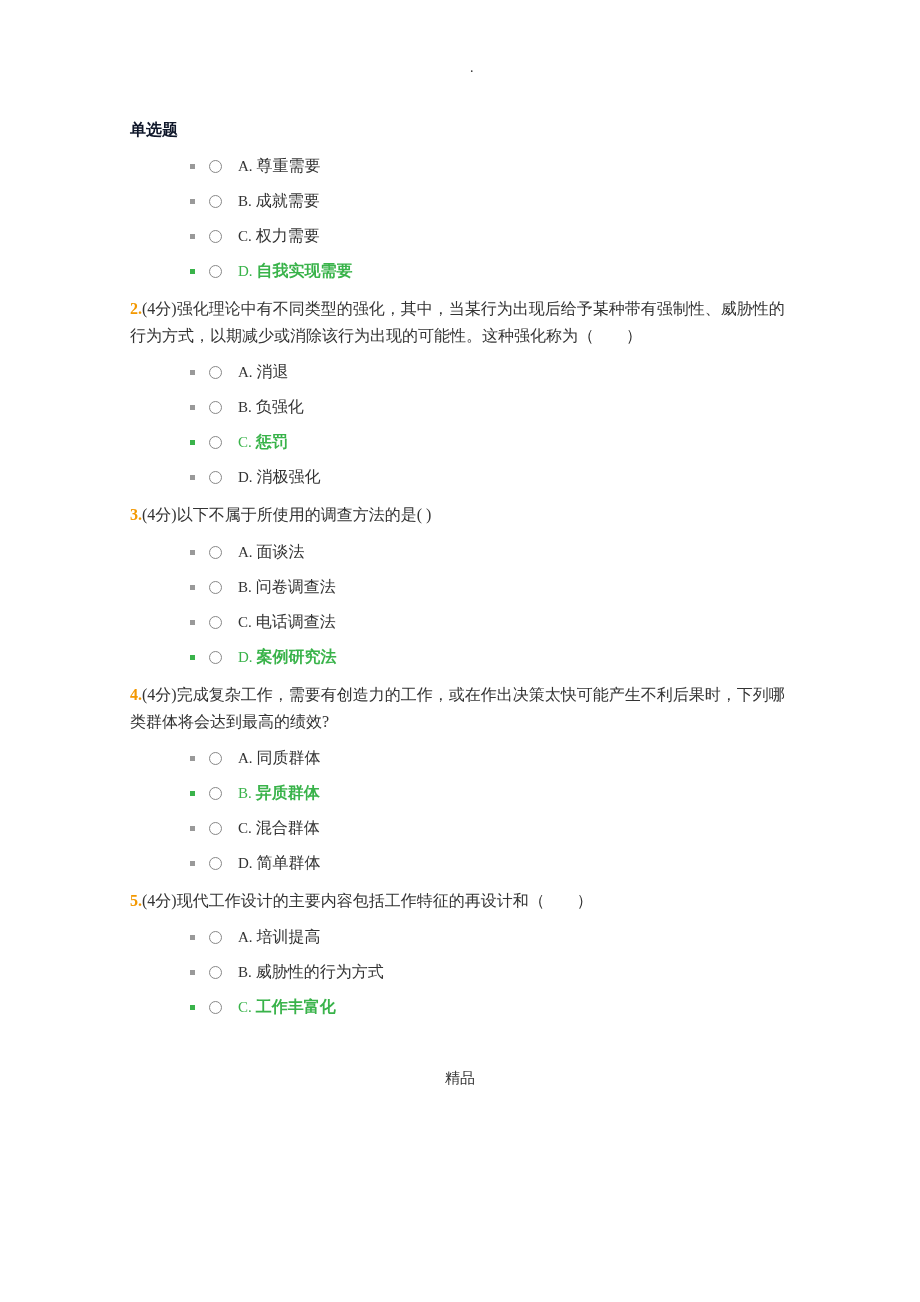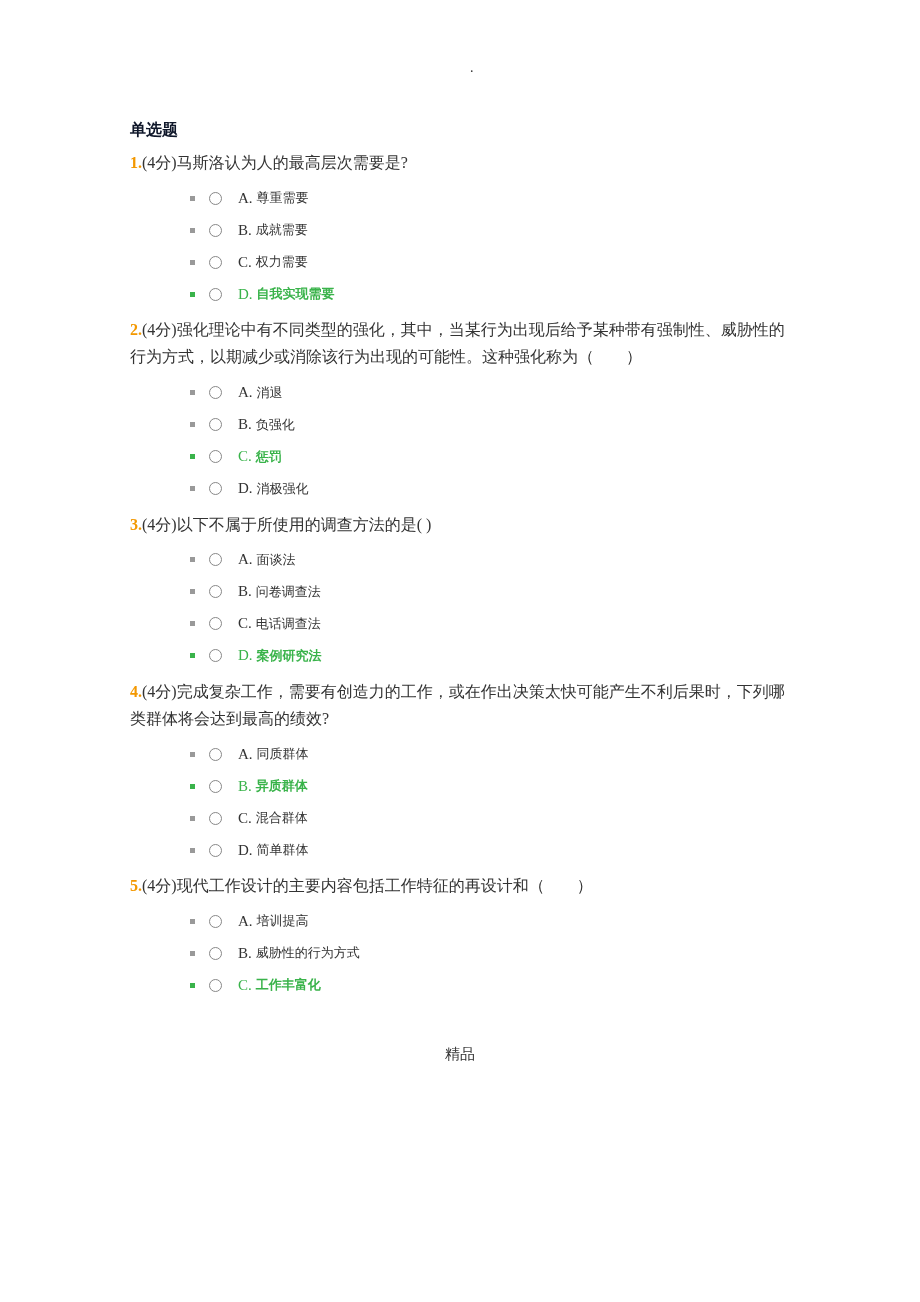--- a/index.html
+++ b/index.html
@@ -79,42 +79,41 @@
       font-family: "SimSun", "宋体", serif;
       margin-right: 4px;
       font-size: 15px;
     }
     .opt-label.correct {
       color: #39b34a;
     }
     .opt-text {
       color: #333;
       font-family: "SimSun", "宋体", serif;
-      font-size: 13px;
+      font-size: 16px;
     }
     .opt-text.correct {
       color: #39b34a;
       font-weight: bold;
     }
     .footer {
       text-align: center;
       margin-top: 44px;
       color: #333;
       font-size: 15px;
     }
   </style>
 </head>
 <body>
 
 <div class="page">
   <div class="top-dot">.</div>
   <div class="section-title">单选题</div>
   <div id="questions-container">
       <div class="question">
-        <div><span class="q-number">1.</span><span class="q-points">(4分)</span><span class="q-text">马斯洛认为人的最高层次需要是?</span></div>
         <ul class="options">
           <li class="option-item">
             <span class="bullet"></span>
             <span class="radio"></span>
             <span class="opt-label">A.</span>
             <span class="opt-text">尊重需要</span>
           </li>
           <li class="option-item">
             <span class="bullet"></span>
             <span class="radio"></span>

